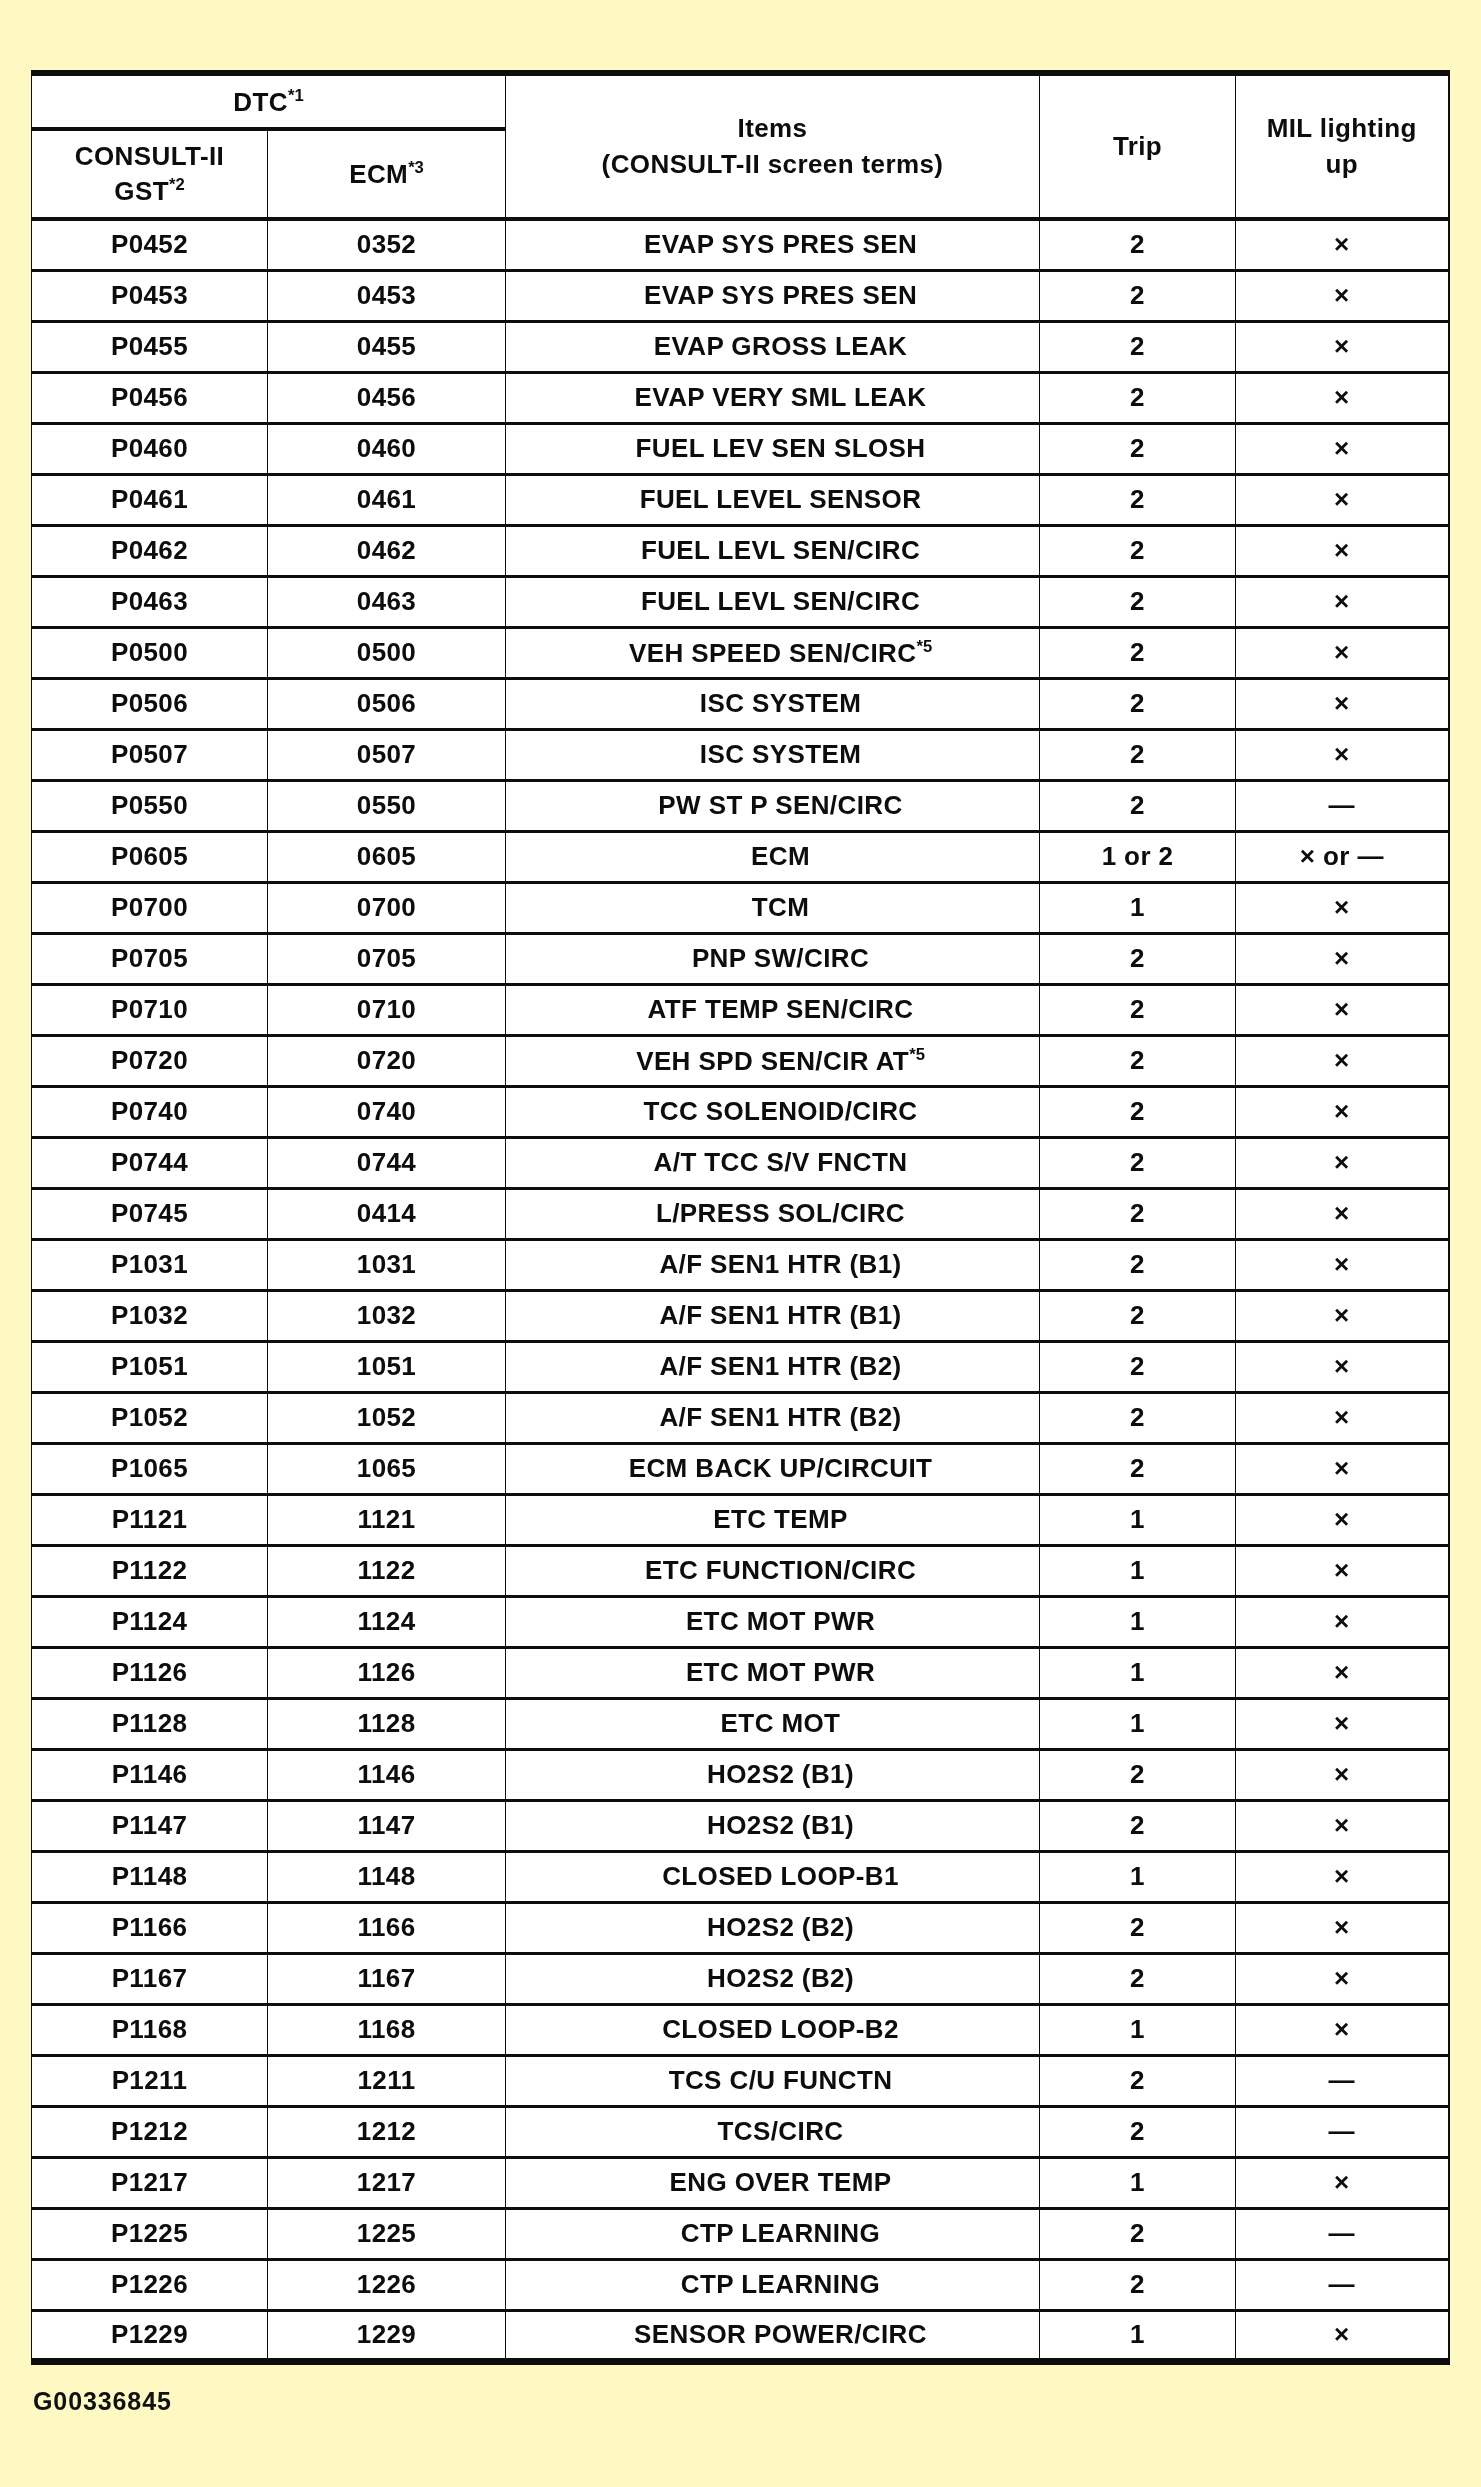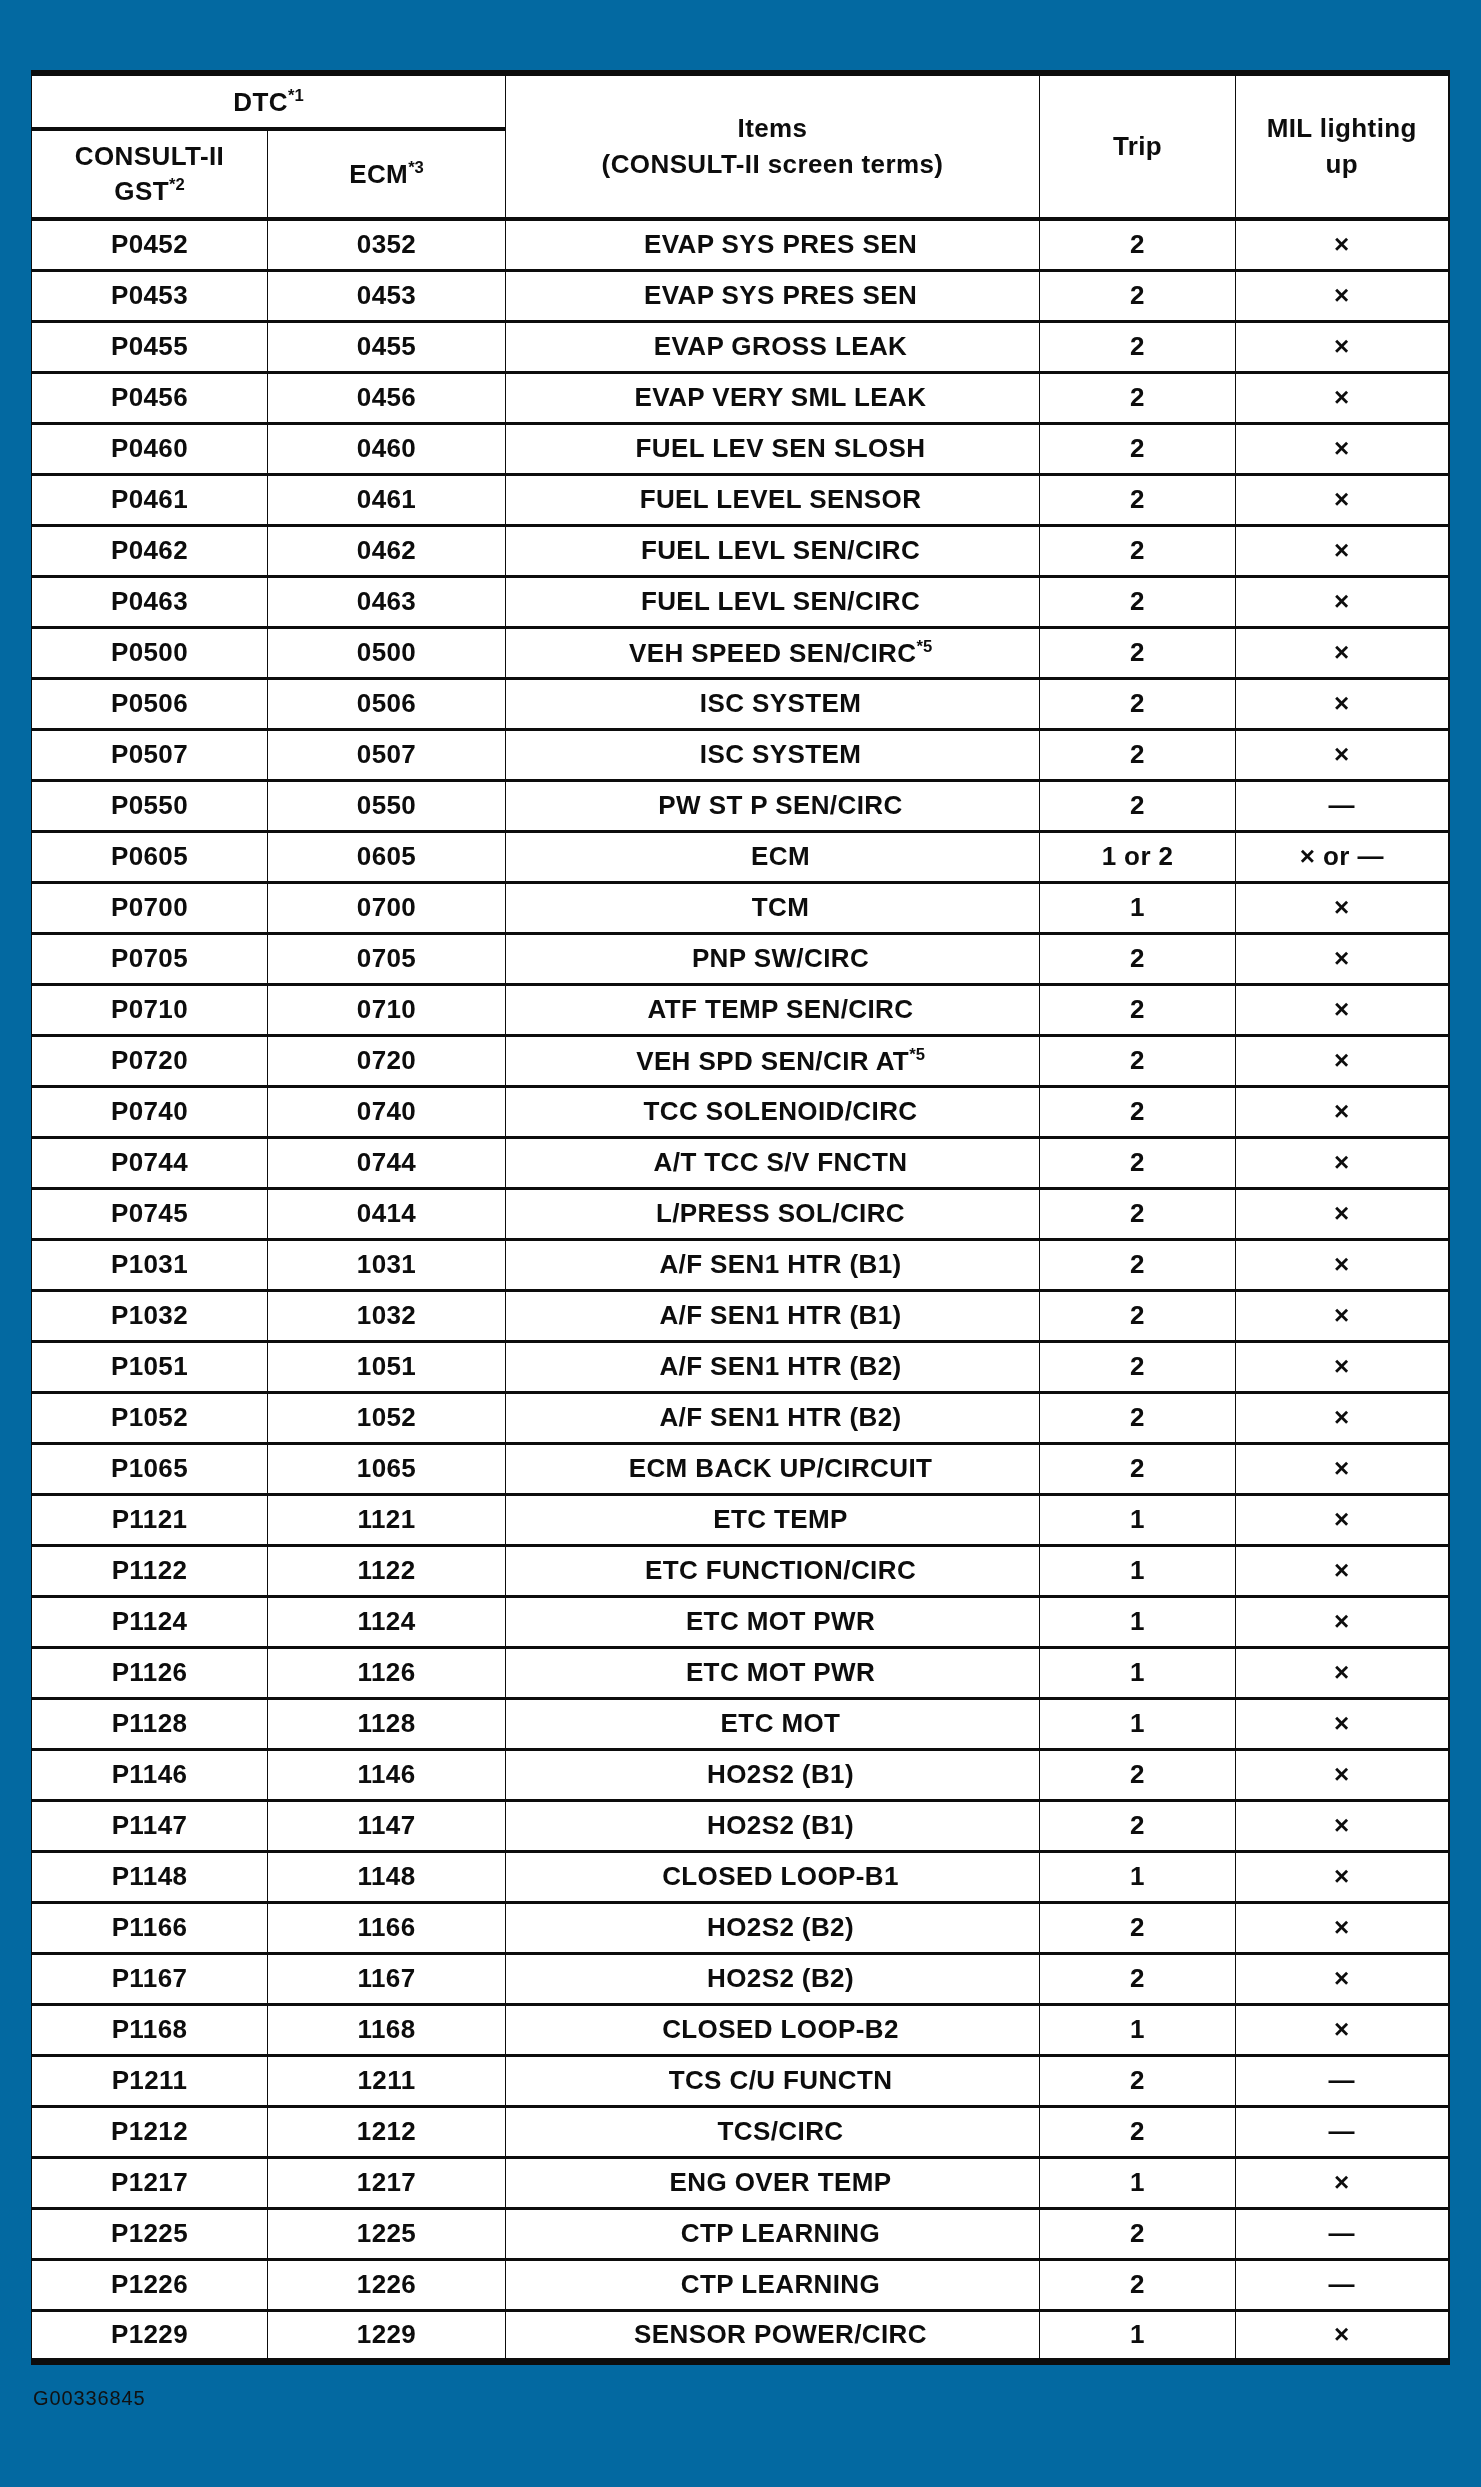--- a/index.html
+++ b/index.html
@@ -4,21 +4,21 @@
 <style>
   html, body {
     margin: 0;
     padding: 0;
     background: #ffffff;
   }
   .page {
     position: relative;
     width: 1482px;
     height: 2487px;
-    background: #0369a1;
+    background: #fef9c3;
     font-family: "Liberation Sans", sans-serif;
     color: #0d0d0d;
     overflow: hidden;
   }
   table.dtc-table {
     position: absolute;
     left: 31px;
     top: 70px;
     width: 1418px;
     table-layout: fixed;
@@ -54,22 +54,22 @@
   }
   .dtc-table sup {
     font-size: 0.64em;
     letter-spacing: 0;
   }
   .two-line { line-height: 1.35; }
   .figure-id {
     position: absolute;
     left: 33px;
     top: 2387px;
-    font-size: 20px;
-    font-weight: normal;
+    font-size: 25px;
+    font-weight: bold;
     letter-spacing: 0.9px;
     color: #111111;
   }
 </style>
 </head>
 <body>
 
 <div class="page">
 
   <table class="dtc-table">

